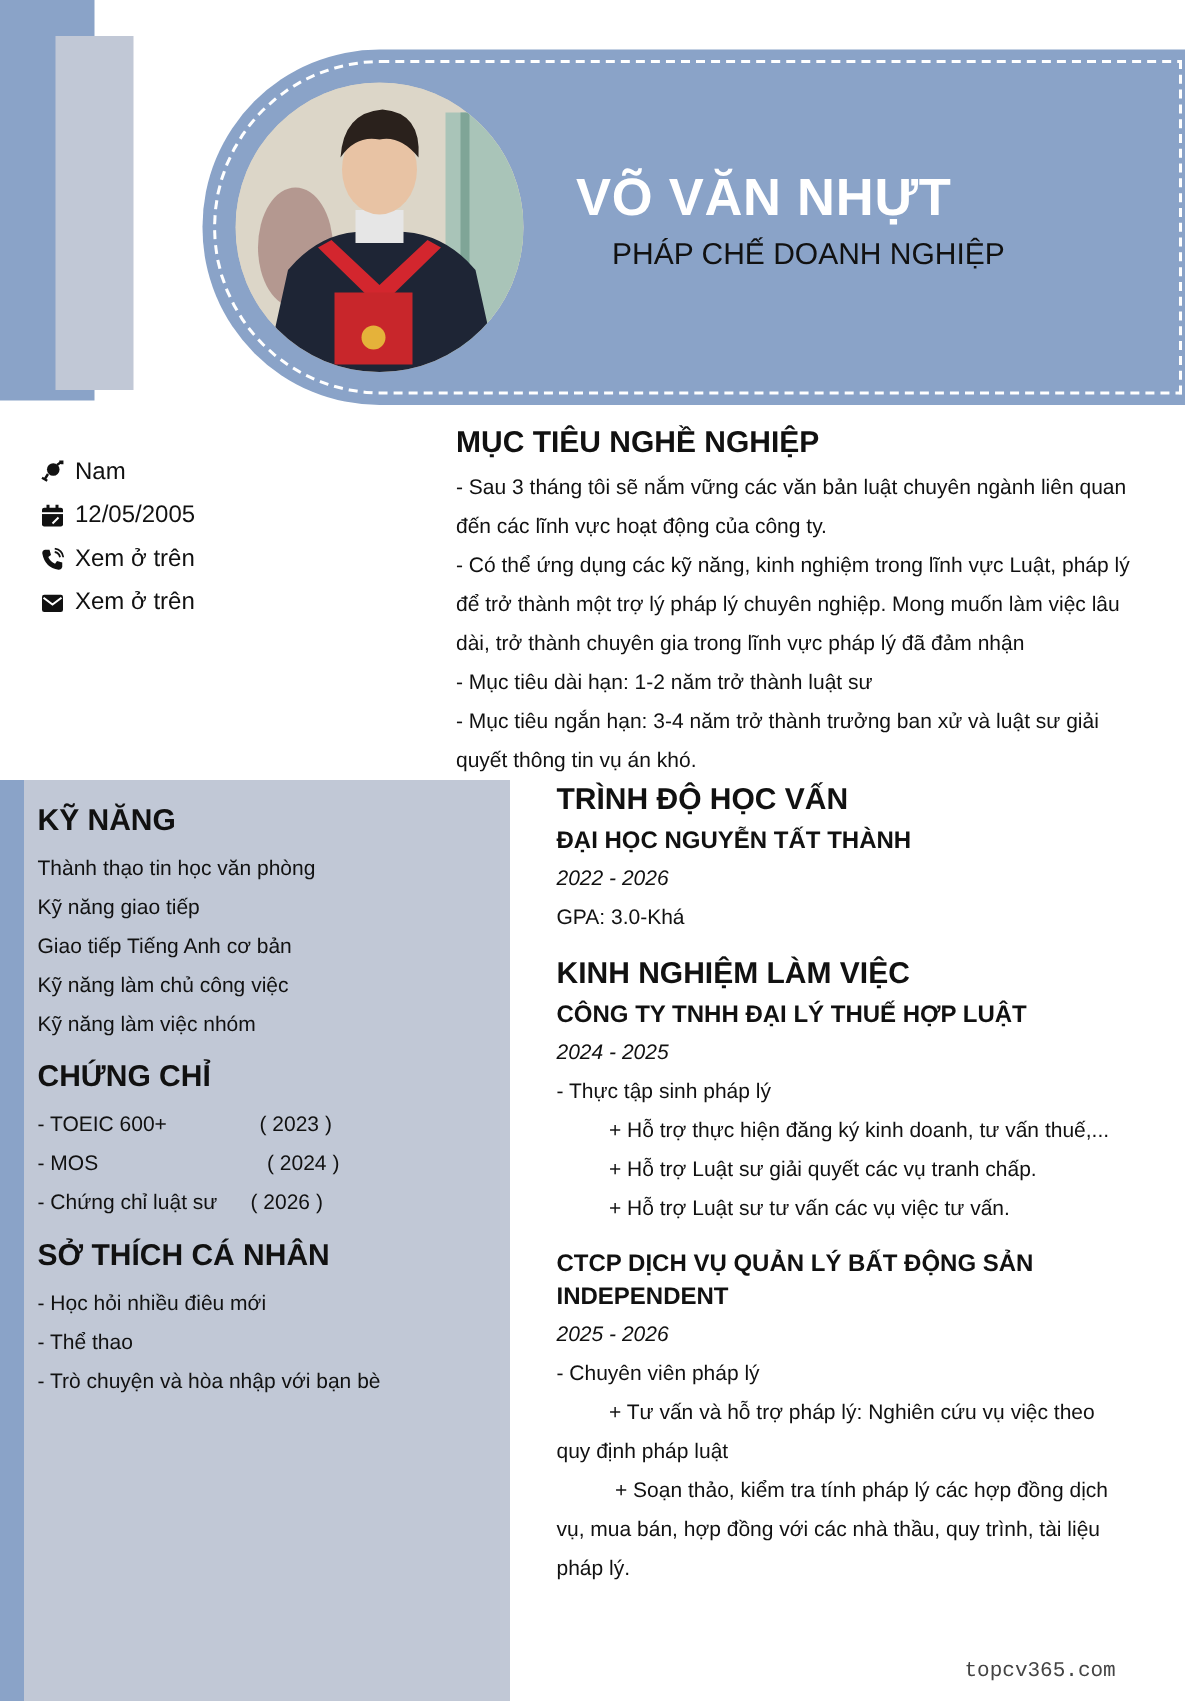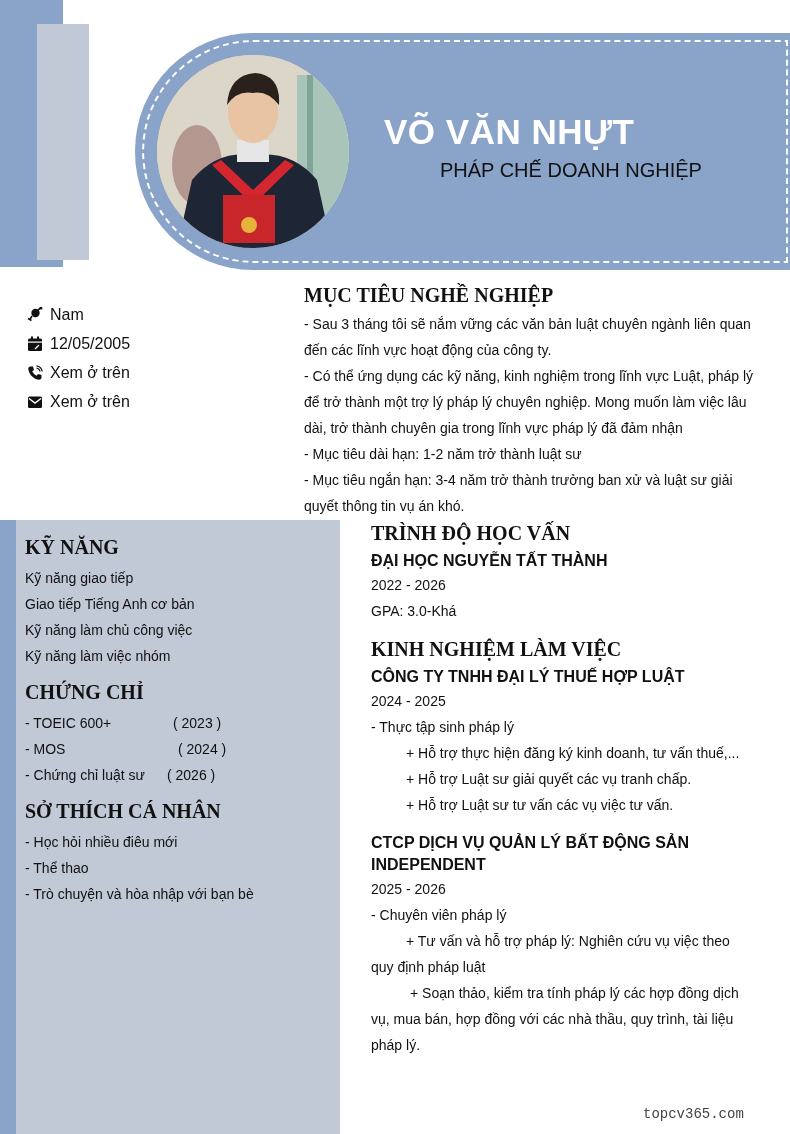--- a/index.html
+++ b/index.html
@@ -9,46 +9,46 @@
   .deco-dark { position: absolute; left: 0; top: 0; width: 63px; height: 267px; background: #8aa3c8; }
   .deco-light { position: absolute; left: 37px; top: 24px; width: 52px; height: 236px; background: #c1c8d6; }
 
   .banner { position: absolute; left: 135px; top: 33px; width: 655px; height: 237px; background: #8aa3c8; border-radius: 118px 0 0 118px; }
   .banner-dash { position: absolute; left: 142px; top: 40px; width: 646px; height: 223px; border: 2px dashed #ffffff; border-right: 2px dashed #ffffff; border-radius: 112px 0 0 112px; }
 
   .photo { position: absolute; left: 157px; top: 55px; width: 192px; height: 193px; border-radius: 50%; overflow: hidden; background: #d9d3c6; }
   .photo svg { width: 100%; height: 100%; display: block; }
 
   .name { position: absolute; left: 384px; top: 112px; font-size: 35px; font-weight: bold; color: #ffffff; letter-spacing: 0.5px; }
-  .role { position: absolute; left: 408px; top: 159px; font-size: 20px; color: #111; margin-left: 32px; }
+  .role { position: absolute; left: 408px; top: 159px; font-size: 20px; color: #111; }
 
   .contact { position: absolute; left: 26px; top: 300px; }
   .contact-row { display: flex; align-items: center; height: 29px; font-size: 16px; }
   .contact-row .ic { width: 17px; height: 17px; margin-right: 7px; display: inline-flex; align-items: center; justify-content: center; }
   .contact-row .ic svg { width: 16px; height: 16px; }
 
   .objective { position: absolute; left: 304px; top: 284px; width: 460px; }
-  .h2 { font-size: 20px; font-weight: bold; color: #111; font-family: Liberation Serif, serif; }
+  .h2 { font-size: 20px; font-weight: bold; color: #111; }
   .objective .h2 { margin-bottom: 4px; }
   .para { font-size: 14px; line-height: 26px; color: #111; }
 
   .sidebar { position: absolute; left: 0; top: 520px; width: 340px; height: 614px; background: #c1c8d6; }
   .sidebar-strip { position: absolute; left: 0; top: 520px; width: 16px; height: 614px; background: #8aa3c8; }
   .side-content { position: absolute; left: 25px; top: 508px; width: 310px; margin-top: 28px; }
   .side-content .h2 { margin-bottom: 6px; }
   .side-list li { list-style: none; font-size: 14px; line-height: 26px; }
   .side-section { margin-bottom: 12px; }
   .cert-row { display: flex; font-size: 14px; line-height: 26px; }
   .cert-name { display: inline-block; }
   .cert-year { display: inline-block; }
 
   .main { position: absolute; left: 371px; top: 522px; width: 400px; }
   .main .h2 { margin-bottom: 5px; }
   .org { font-size: 16px; font-weight: bold; line-height: 22px; margin-bottom: 2px; }
-  .period { font-size: 14px; line-height: 22px; margin-bottom: 2px; }
+  .period { font-size: 14px; font-style: italic; line-height: 22px; margin-bottom: 2px; }
   .line { font-size: 14px; line-height: 26px; }
   .indent { padding-left: 35px; }
   .section { margin-bottom: 14px; }
   .job { margin-bottom: 14px; }
 
   .footer { position: absolute; left: 643px; top: 1106px; font-family: "Liberation Mono", monospace; font-size: 14px; color: #444; }
 </style>
 </head>
 <body>
 
@@ -128,20 +128,21 @@
   <p class="para">- Mục tiêu ngắn hạn: 3-4 năm trở thành trưởng ban xử và luật sư giải quyết thông tin vụ án khó.</p>
 </div>
 
 <div class="sidebar"></div>
 <div class="sidebar-strip"></div>
 
 <div class="side-content">
   <div class="side-section">
     <div class="h2">KỸ NĂNG</div>
     <ul class="side-list">
+      <li>Thành thạo tin học văn phòng</li>
       <li>Kỹ năng giao tiếp</li>
       <li>Giao tiếp Tiếng Anh cơ bản</li>
       <li>Kỹ năng làm chủ công việc</li>
       <li>Kỹ năng làm việc nhóm</li>
     </ul>
   </div>
 
   <div class="side-section">
     <div class="h2">CHỨNG CHỈ</div>
     <div class="cert-row">

